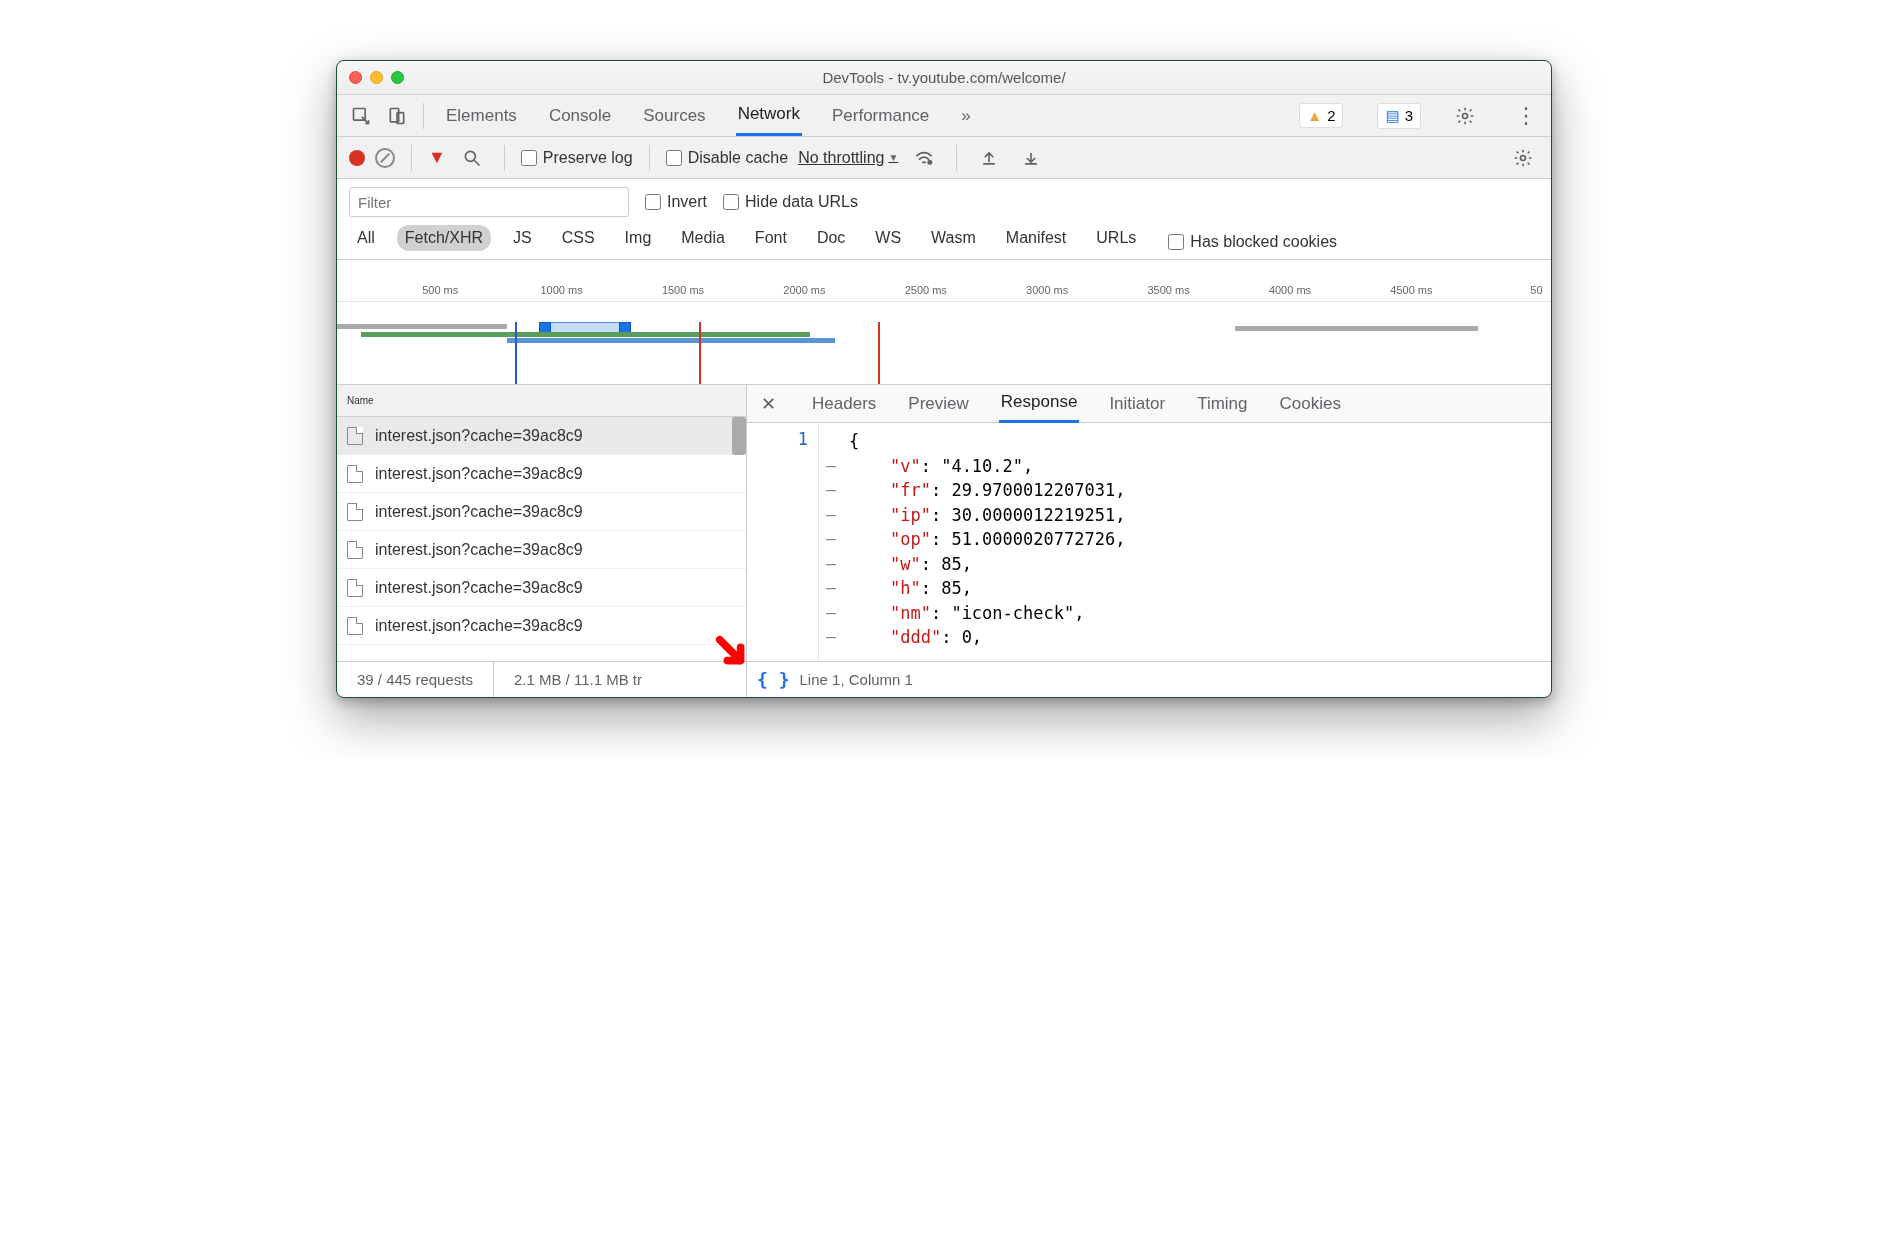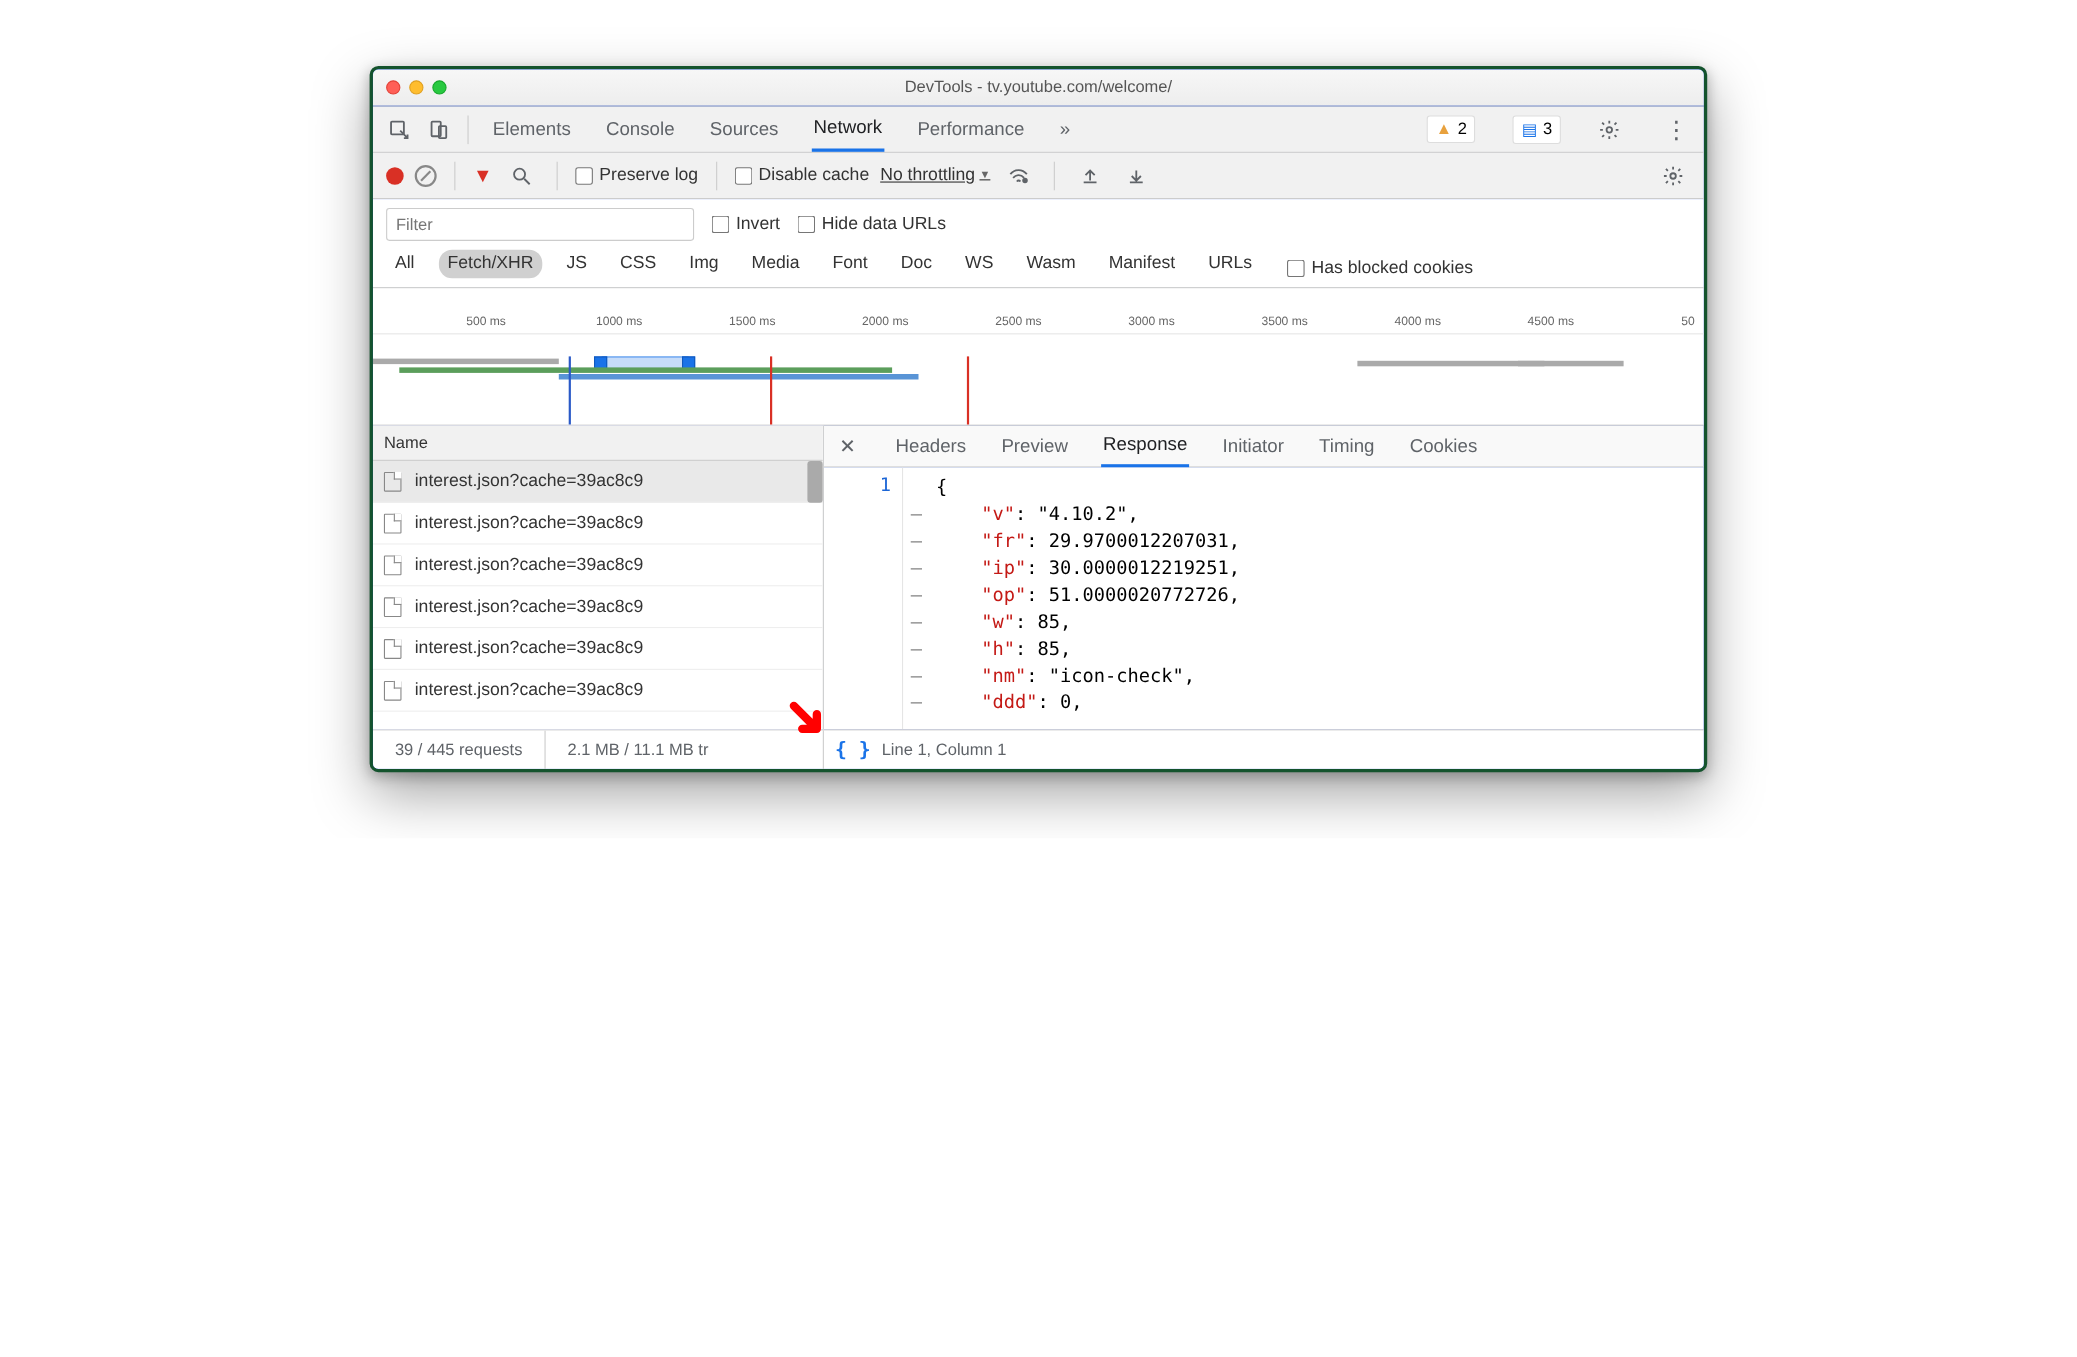--- a/index.html
+++ b/index.html
@@ -5,25 +5,25 @@
 * { box-sizing: border-box; margin: 0; padding: 0; }
 body {
   font-family: -apple-system, "Helvetica Neue", Arial, sans-serif;
   background: #fff;
   display: flex;
   justify-content: center;
   padding: 60px;
 }
 .window {
   width: 1216px;
-  background: #1d4ed8;
+  background: #ec4899;
   border-radius: 8px;
   box-shadow: 0 20px 50px rgba(0,0,0,0.35), 0 4px 12px rgba(0,0,0,0.25);
   overflow: hidden;
-  border: 3px solid #14532d;
+  border: 1px solid #14532d;
 }
 
 .titlebar {
   height: 34px;
   background: linear-gradient(#f7f7f7,#ededed);
   border-bottom: 1px solid #d0d0d0;
   display: flex;
   align-items: center;
   padding: 0 12px;
   position: relative;
@@ -83,21 +83,21 @@
 .ruler{ height:20px; border-bottom:1px solid #e5e5e5; display:flex; font-size:11px; color:#666; position:relative;margin-top:22px;}
 .ruler span{ position:absolute; top:2px; transform:translateX(-50%);}
 .lane{ position:relative; height:106px;}
 .seg{ position:absolute; height:5px;}
 .filmstrip-sel{ position:absolute; top:20px; height:14px; background:rgba(26,115,232,.25); border:1px solid rgba(26,115,232,.7);}
 .handle{position:absolute;width:12px;height:12px;background:#1a73e8;top:20px;border:1px solid #1059bd;}
 .vline{position:absolute;top:20px;bottom:0;width:2px;}
 
 .panels{ display:flex; height:276px;}
 .listpane{ width:410px; border-right:1px solid #ccc; display:flex; flex-direction:column; background:#fff; overflow:hidden;}
-.listhead{ height:32px; background:#f1f1f1; border-bottom:1px solid #ccc; display:flex; align-items:center; padding:0 10px; font-size:15px; color:#333;}
+.listhead{ height:32px; background:#f1f1f1; border-bottom:1px solid #ccc; display:flex; align-items:center; padding:0 10px; font-size:10px; color:#333;}
 .listbody{ flex:1; overflow:auto;}
 .listrow{ height:38px; display:flex; align-items:center; gap:8px; padding:0 10px; border-bottom:1px solid #eee; font-size:16px; color:#333; cursor:pointer;}
 .listrow.sel{ background:#e9e9e9;}
 .fileicon{ width:16px; height:18px; border:1.5px solid #888; border-radius:1px; position:relative; margin-right:4px;}
 .fileicon::before{content:"";position:absolute;right:-1px;top:-1px;width:6px;height:6px;background:#fff;border-left:1.5px solid #888;border-bottom:1.5px solid #888;}
 .scrollthumb{ position:absolute; right:0; top:32px; width:14px; height:38px; background:#aaa; border-radius:3px;}
 
 .detail{ flex:1; display:flex; flex-direction:column; overflow:hidden;}
 .dtabs{ height:38px; display:flex; align-items:center; gap:28px; padding:0 14px; border-bottom:1px solid #ccc; background:#f9f9f9;}
 .dclose{ font-size:18px; color:#5f6368; cursor:pointer; margin-right:6px;}

